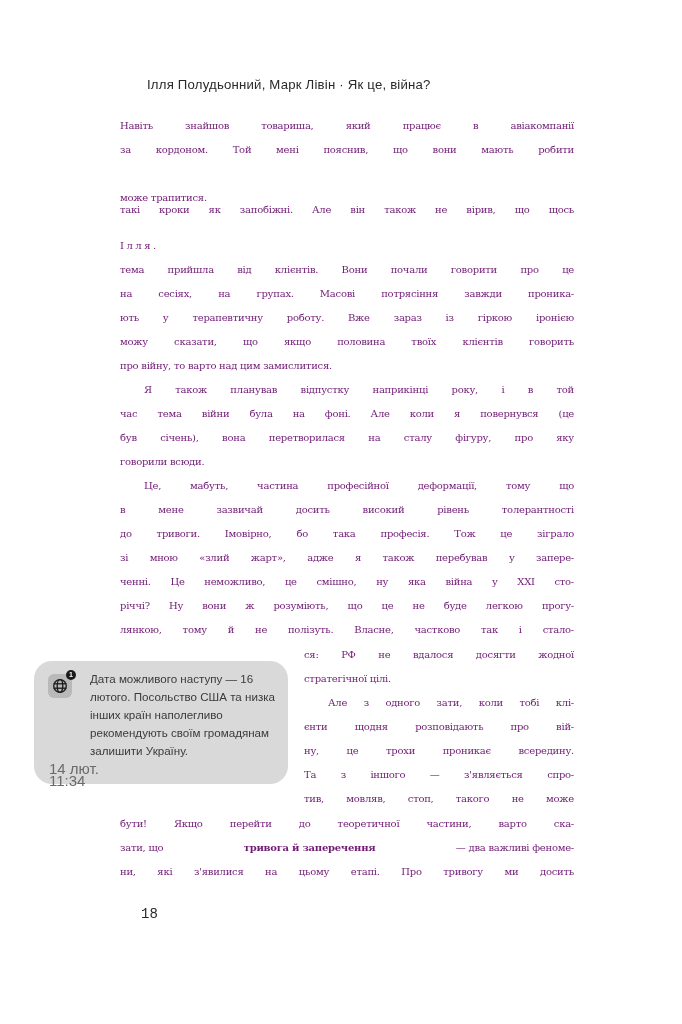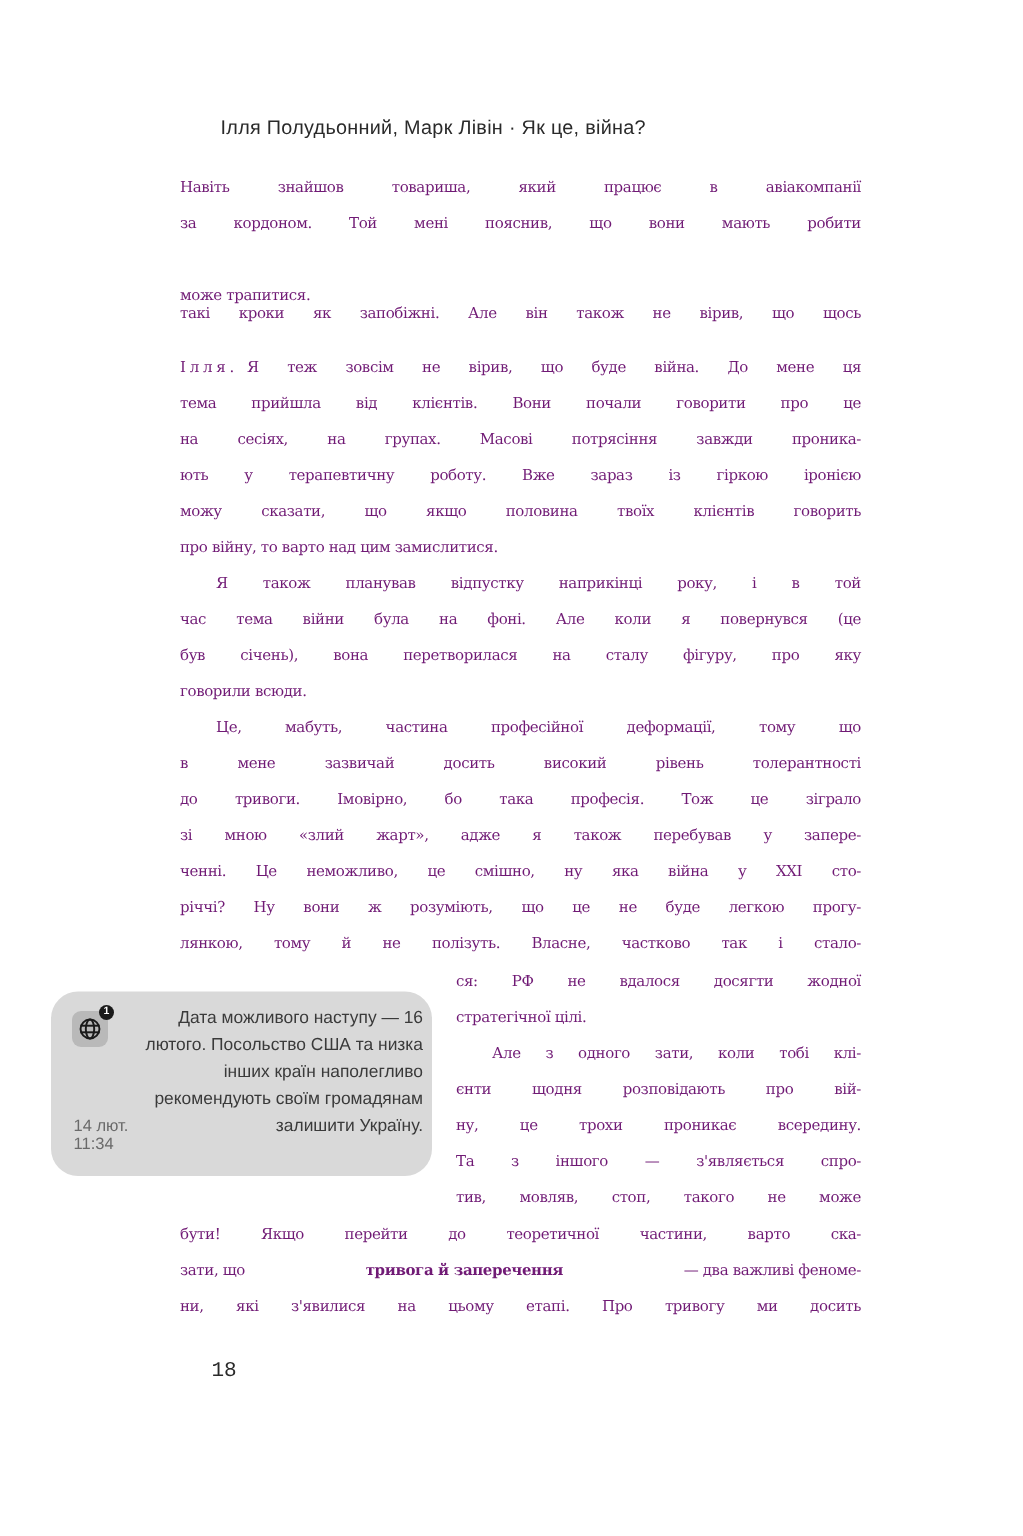--- a/index.html
+++ b/index.html
@@ -88,45 +88,43 @@
       text-align: center;
     }
     .notif-text {
       position: absolute;
       left: 56px;
       top: 9px;
       width: 192px;
       font-size: 11.6px;
       line-height: 18px;
       color: #3a3a3a;
-      text-align: right;
     }
     .notif-time {
       position: absolute;
       left: 15px;
-      top: 84px;
-      font-size: 11px;
+      top: 102px;
+      font-size: 15px;
       line-height: 12px;
       color: #6a6a6a;
     }
   </style>
 </head>
 <body>
 
 <div class="running-head">Ілля Полудьонний, Марк Лівін · Як це, війна?</div>
 
 <div>
   <div class="line just" style="left:120px; top:114px; width:454px;">Навіть знайшов товариша, який працює в авіакомпанії</div>
   <div class="line just" style="left:120px; top:138px; width:454px;">за кордоном. Той мені пояснив, що вони мають робити</div>
   <div class="line just" style="left:120px; top:162px; width:454px;margin-top:36px;">такі кроки як запобіжні. Але він також не вірив, що щось</div>
   <div class="line" style="left:120px; top:186px;">може трапитися.</div>
 
   <div class="line just" style="left:120px; top:234px; width:454px; display:flex; gap:6px;">
     <span class="spaced">Ілля.</span>
-    <span style="flex:1; text-align:justify; text-align-last:justify;">Я теж зовсім не вірив, що буде війна. До мене ця</span>
   </div>
   <div class="line just" style="left:120px; top:258px; width:454px;">тема прийшла від клієнтів. Вони почали говорити про це</div>
   <div class="line just" style="left:120px; top:282px; width:454px;">на сесіях, на групах. Масові потрясіння завжди проника-</div>
   <div class="line just" style="left:120px; top:306px; width:454px;">ють у терапевтичну роботу. Вже зараз із гіркою іронією</div>
   <div class="line just" style="left:120px; top:330px; width:454px;">можу сказати, що якщо половина твоїх клієнтів говорить</div>
   <div class="line" style="left:120px; top:354px;">про війну, то варто над цим замислитися.</div>
 
   <div class="line just" style="left:144px; top:378px; width:430px;">Я також планував відпустку наприкінці року, і в той</div>
   <div class="line just" style="left:120px; top:402px; width:454px;">час тема війни була на фоні. Але коли я повернувся (це</div>
   <div class="line just" style="left:120px; top:426px; width:454px;">був січень), вона перетворилася на сталу фігуру, про яку</div>

